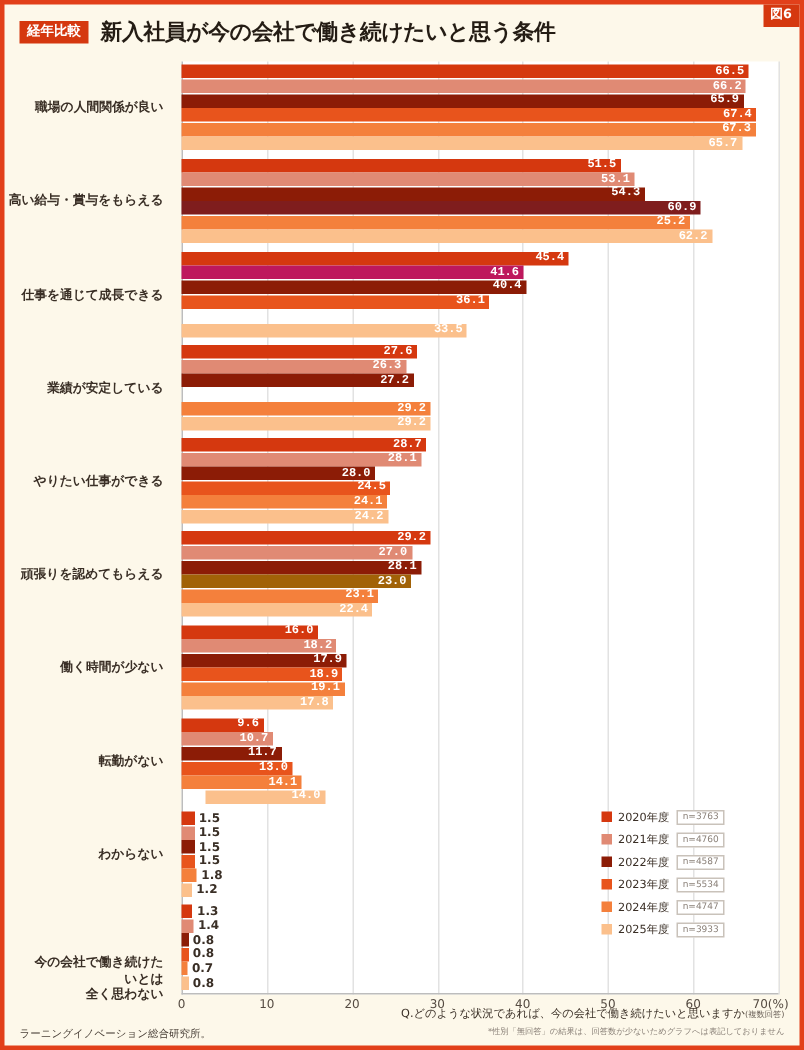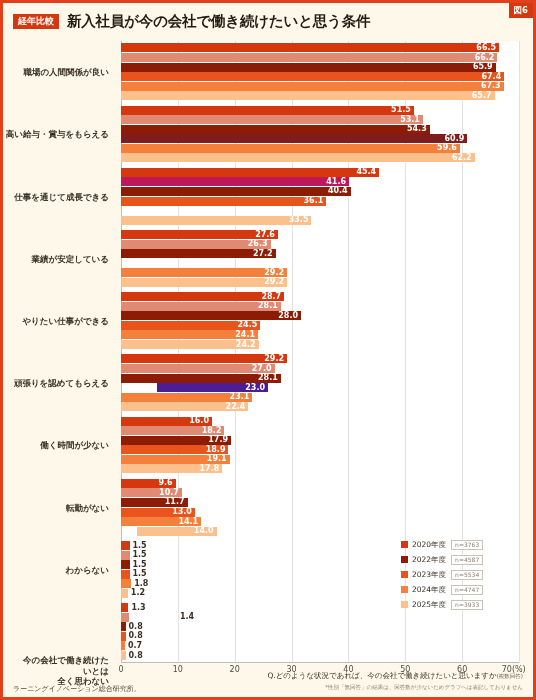--- a/index.html
+++ b/index.html
@@ -65,21 +65,21 @@
   }
   .bar{
     position:absolute;height:9px;
     display:flex;align-items:center;
   }
   .bar .val{
     position:absolute;
     font-size:8px;font-weight:bold;
     line-height:1;white-space:nowrap;
   }
-  .val.inside{right:3px;color:#ffffff;}
+  .val.inside{right:3px;color:#ffffff;font-family:Liberation Mono, monospace;}
   .val.outside{left:calc(100% + 3px);color:#3a2f26;}
   
   .xaxis{
     position:absolute;left:118px;top:662px;width:398px;height:14px;
   }
   .xtick{
     position:absolute;top:0;
     font-size:8px;color:#554b42;
     transform:translateX(-50%);
     white-space:nowrap;
@@ -162,21 +162,21 @@
       <div class="bar" style="left: 0px; top: 74.2px; width: 301.911px; background: rgb(224, 138, 116);">
         <span class="val inside" style="color: rgb(255, 255, 255);">53.1</span>
       </div>
       <div class="bar" style="left: 0px; top: 83.75px; width: 308.734px; background: rgb(140, 28, 6);">
         <span class="val inside">54.3</span>
       </div>
       <div class="bar" style="left: 0px; top: 93.3px; width: 346.26px; background: #7f1d1d;">
         <span class="val inside">60.9</span>
       </div>
       <div class="bar" style="left: 0px; top: 102.85px; width: 338.869px; background: rgb(244, 128, 60);">
-        <span class="val inside">59.6</span>
+        <span class="val inside">25.2</span>
       </div>
       <div class="bar" style="left: 0px; top: 112.4px; width: 353.651px; background: rgb(251, 192, 140);">
         <span class="val inside" style="color: rgb(255, 255, 255);">62.2</span>
       </div>
       <div class="bar" style="left: 0px; top: 126.85px; width: 258.131px; background: rgb(213, 56, 15);">
         <span class="val inside">45.4</span>
       </div>
       <div class="bar" style="left: 0px; top: 136.4px; width: 228px; background: #be185d;">
         <span class="val inside" style="color: rgb(255, 255, 255);">41.6</span>
       </div>
@@ -203,42 +203,42 @@
       </div>
       <div class="bar" style="left: 0px; top: 236.8px; width: 166.023px; background: rgb(251, 192, 140);">
         <span class="val inside" style="color: rgb(255, 255, 255);">29.2</span>
       </div>
       <div class="bar" style="left: 0px; top: 251.25px; width: 163.18px; background: rgb(213, 56, 15);">
         <span class="val inside">28.7</span>
       </div>
       <div class="bar" style="left: 0px; top: 260.8px; width: 159.769px; background: rgb(224, 138, 116);">
         <span class="val inside" style="color: rgb(255, 255, 255);">28.1</span>
       </div>
-      <div class="bar" style="left: 0px; top: 270.35px; width: 180px; background: rgb(140, 28, 6);">
+      <div class="bar" style="left: 0px; top: 270.35px; width: 129px; background: rgb(140, 28, 6);">
         <span class="val inside">28.0</span>
       </div>
       <div class="bar" style="left: 0px; top: 279.9px; width: 139.3px; background: rgb(232, 84, 28);">
         <span class="val inside">24.5</span>
       </div>
       <div class="bar" style="left: 0px; top: 289.45px; width: 137.026px; background: rgb(244, 128, 60);">
         <span class="val inside">24.1</span>
       </div>
       <div class="bar" style="left: 0px; top: 299px; width: 137.594px; background: rgb(251, 192, 140);">
         <span class="val inside" style="color: rgb(255, 255, 255);">24.2</span>
       </div>
       <div class="bar" style="left: 0px; top: 313.45px; width: 166.023px; background: rgb(213, 56, 15);">
         <span class="val inside">29.2</span>
       </div>
       <div class="bar" style="left: 0px; top: 323px; width: 153.514px; background: rgb(224, 138, 116);">
         <span class="val inside" style="color: rgb(255, 255, 255);">27.0</span>
       </div>
       <div class="bar" style="left: 0px; top: 332.55px; width: 159.769px; background: rgb(140, 28, 6);">
         <span class="val inside">28.1</span>
       </div>
-      <div class="bar" style="left: 0px; top: 342.1px; width: 111px; background: #4c1d95; margin-left: 36px;">
+      <div class="bar" style="left: 0px; top: 342.1px; width: 153px; background: #a16207;">
         <span class="val inside">23.0</span>
       </div>
       <div class="bar" style="left: 0px; top: 351.65px; width: 131.34px; background: rgb(244, 128, 60);">
         <span class="val inside">23.1</span>
       </div>
       <div class="bar" style="left: 0px; top: 361.2px; width: 127.36px; background: rgb(251, 192, 140);">
         <span class="val inside" style="color: rgb(255, 255, 255);">22.4</span>
       </div>
       <div class="bar" style="left: 0px; top: 375.65px; width: 90.9714px; background: rgb(213, 56, 15);">
         <span class="val inside">16.0</span>
@@ -291,21 +291,21 @@
       <div class="bar" style="left: 0px; top: 538.25px; width: 10.2343px; background: rgb(244, 128, 60);">
         <span class="val outside" style="color: rgb(58, 47, 38);">1.8</span>
       </div>
       <div class="bar" style="left: 0px; top: 547.8px; width: 6.82286px; background: rgb(251, 192, 140);">
         <span class="val outside" style="color: rgb(58, 47, 38);">1.2</span>
       </div>
       <div class="bar" style="left: 0px; top: 562.25px; width: 7.39143px; background: rgb(213, 56, 15);">
         <span class="val outside" style="color: rgb(58, 47, 38);">1.3</span>
       </div>
       <div class="bar" style="left: 0px; top: 571.8px; width: 7.96px; background: rgb(224, 138, 116);">
-        <span class="val outside" style="color: rgb(58, 47, 38); margin-left: 48px;">1.4</span>
+        <span class="val outside" style="color: rgb(58, 47, 38);">1.4</span>
       </div>
       <div class="bar" style="left: 0px; top: 581.35px; width: 4.54857px; background: rgb(140, 28, 6);">
         <span class="val outside" style="color: rgb(58, 47, 38);">0.8</span>
       </div>
       <div class="bar" style="left: 0px; top: 590.9px; width: 4.54857px; background: rgb(232, 84, 28);">
         <span class="val outside" style="color: rgb(58, 47, 38);">0.8</span>
       </div>
       <div class="bar" style="left: 0px; top: 600.45px; width: 3.98px; background: rgb(244, 128, 60);">
         <span class="val outside" style="color: rgb(58, 47, 38);">0.7</span>
       </div>
@@ -316,41 +316,46 @@
   <div class="labels-col" id="labels">
       <div class="cat-label" style="top: 26.1px;">職場の人間関係が良い</div>
       <div class="cat-label" style="top: 88.3px;">高い給与・賞与をもらえる</div>
       <div class="cat-label" style="top: 150.5px;">仕事を通じて成長できる</div>
       <div class="cat-label" style="top: 212.7px;">業績が安定している</div>
       <div class="cat-label" style="top: 274.9px;">やりたい仕事ができる</div>
       <div class="cat-label" style="top: 337.1px;">頑張りを認めてもらえる</div>
       <div class="cat-label" style="top: 399.3px;">働く時間が少ない</div>
       <div class="cat-label" style="top: 461.5px;">転勤がない</div>
       <div class="cat-label" style="top: 523.7px;">わからない</div>
-      <div class="cat-label" style="top: 614px; padding-left: 12px;">今の会社で働き続けたいとは
+      <div class="cat-label" style="top: 596px; padding-left: 12px;">今の会社で働き続けたいとは
 全く思わない</div>
     </div>
   <div class="xaxis" id="xaxis">
       <div class="xtick" style="left: 0px;">0</div>
       <div class="xtick" style="left: 56.8571px;">10</div>
       <div class="xtick" style="left: 113.714px;">20</div>
       <div class="xtick" style="left: 170.571px;">30</div>
       <div class="xtick" style="left: 227.429px;">40</div>
       <div class="xtick" style="left: 284.286px;">50</div>
       <div class="xtick" style="left: 341.143px;">60</div>
       <div class="xtick" style="left: 398px; transform: translateX(-72%);">70(%)</div>
     </div>
 
   <div class="legend" id="legend">
       <div class="legend-row">
         <span class="swatch" style="background: rgb(213, 56, 15);"></span>
         <span class="legend-label">2020年度</span>
         <span class="legend-n">n=3763</span>
       </div>
       <div class="legend-row">
+        <span class="swatch" style="background: rgb(224, 138, 116);"></span>
+        <span class="legend-label">2021年度</span>
+        <span class="legend-n">n=4760</span>
+      </div>
+      <div class="legend-row">
         <span class="swatch" style="background: rgb(140, 28, 6);"></span>
         <span class="legend-label">2022年度</span>
         <span class="legend-n">n=4587</span>
       </div>
       <div class="legend-row">
         <span class="swatch" style="background: rgb(232, 84, 28);"></span>
         <span class="legend-label">2023年度</span>
         <span class="legend-n">n=5534</span>
       </div>
       <div class="legend-row">

